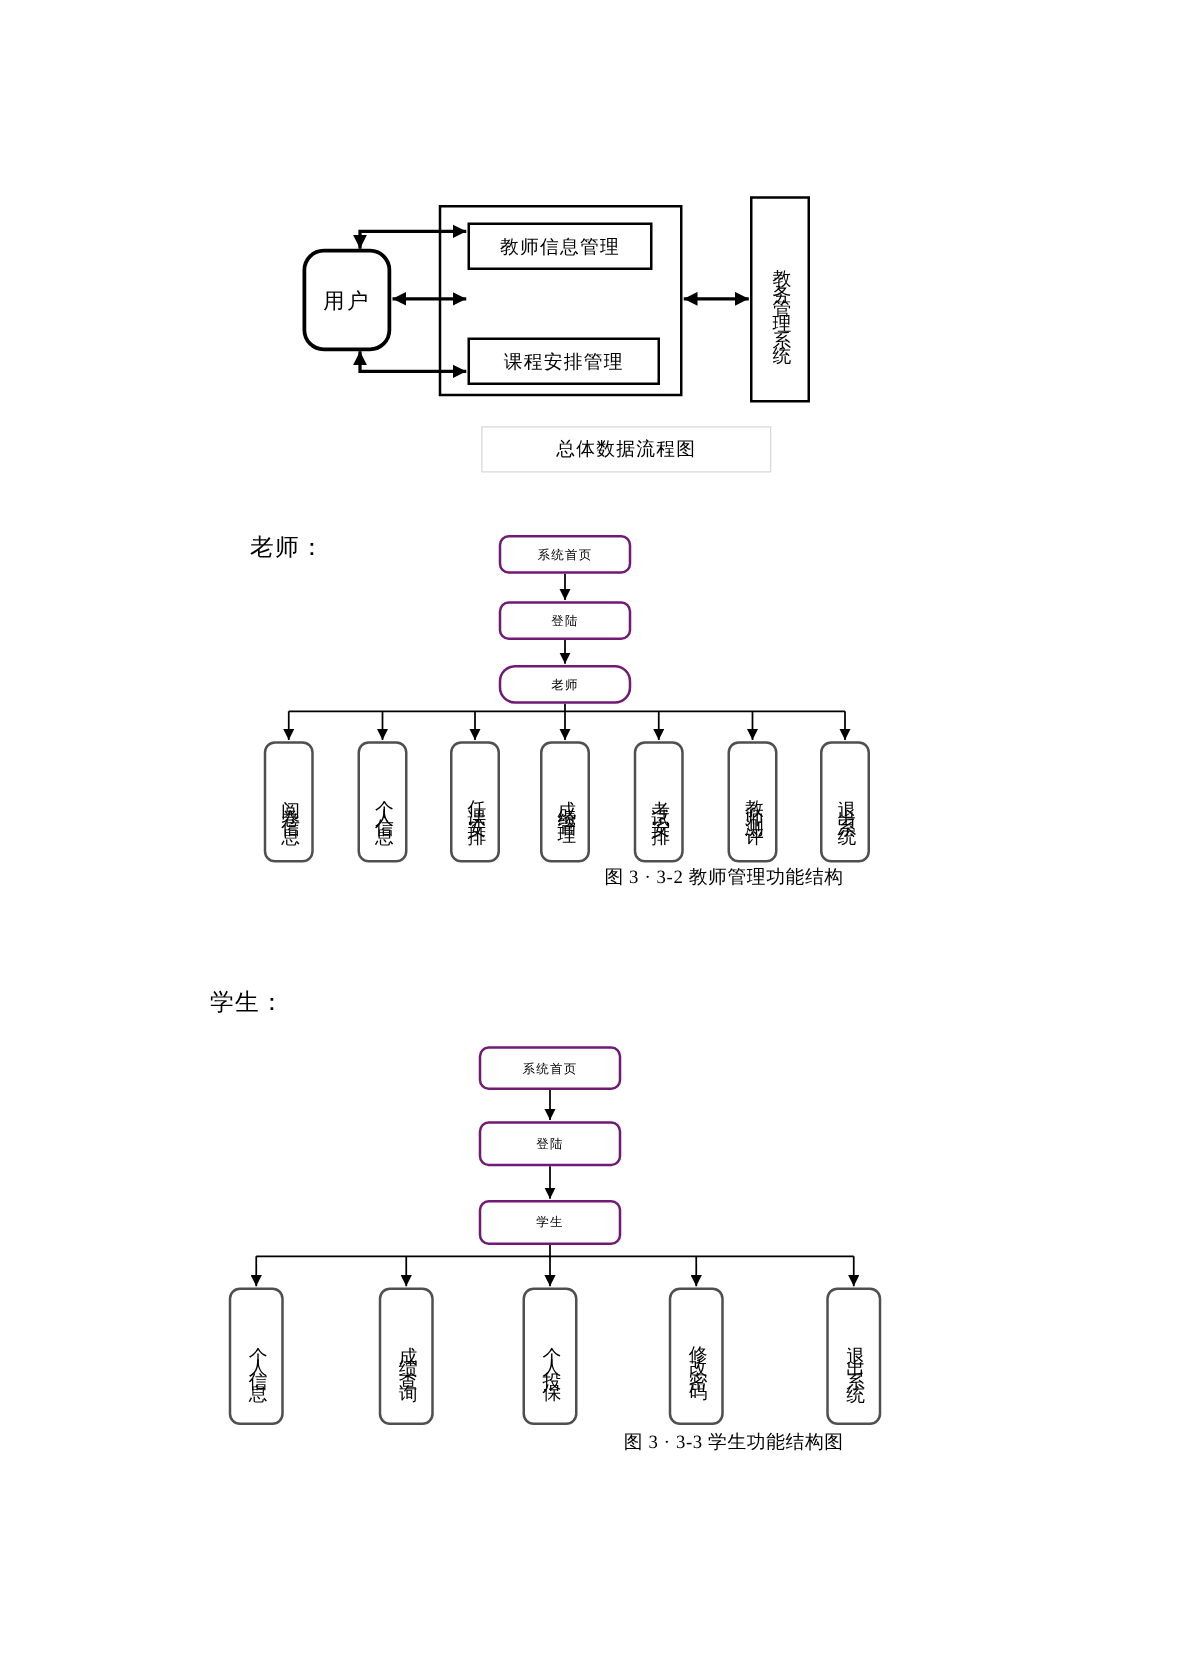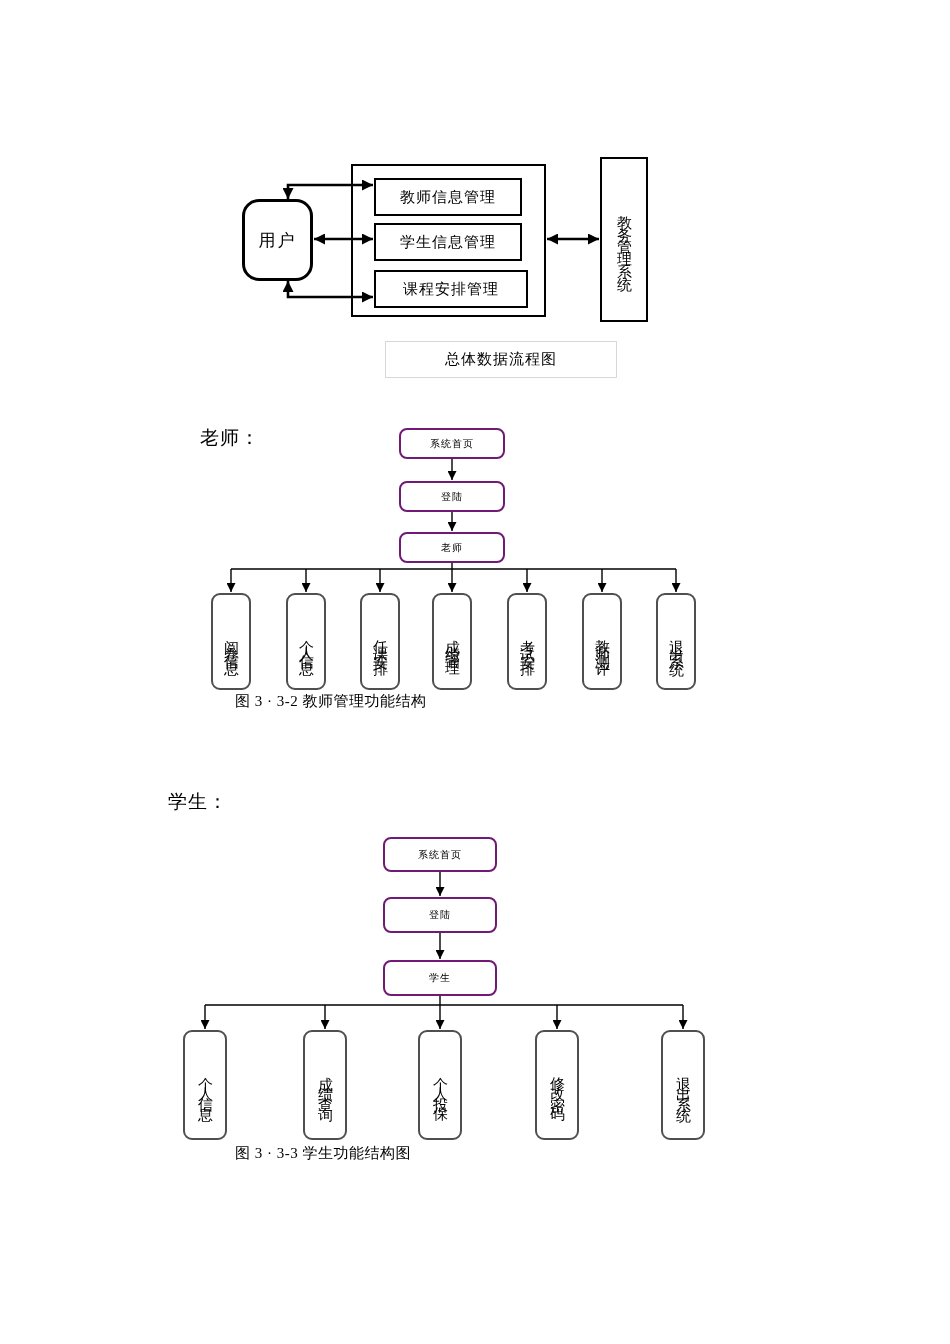--- a/index.html
+++ b/index.html
@@ -17,21 +17,21 @@
   .dfd-system{border:2.5px solid #000;}
   .dfd-caption{border:1px solid #d8d8d8;font-size:15px;letter-spacing:1px;}
   
   .flow-node{border:2px solid #701a75;border-radius:8px;font-size:10px;letter-spacing:1px;}
   .leaf{border:2px solid #4f4f4f;border-radius:9px;font-size:15px;}
   .vtext{writing-mode:vertical-rl;text-orientation:upright;line-height:1;}
   .leaf-t .vtext{letter-spacing:7px;}
   .leaf-s .vtext{letter-spacing:10px;}
   .dfd-system .vtext{letter-spacing:12px;font-size:15px;}
   .section-label{position:absolute;z-index:2;font-size:19px;letter-spacing:1px;}
-  .fig-caption{position:absolute;z-index:2;font-size:15px;text-align:left;letter-spacing:0.5px;}
+  .fig-caption{position:absolute;z-index:2;font-size:15px;text-align:right;letter-spacing:0.5px;}
 </style>
 </head>
 <body>
 
 <div id="page">
 
   <svg id="wires" viewBox="0 0 950 1344" xmlns="http://www.w3.org/2000/svg">
     <defs>
       <marker id="arrE" viewBox="0 0 10 10" refX="10" refY="5" markerWidth="11" markerHeight="11" markerUnits="userSpaceOnUse" orient="auto">
           <path d="M0 0 L10 5 L0 10 z" fill="#000"></path>
@@ -80,44 +80,41 @@
 
   <div class="box dfd-user" style="left:242px;top:199px;width:71px;height:82px;">
     <span>用户</span>
   </div>
 
   <div class="box dfd-outer" style="left:351px;top:164px;width:195px;height:153px;background:transparent;"></div>
 
   <div class="box dfd-module" style="left:374px;top:178px;width:148px;height:38px;">
     <span>教师信息管理</span>
   </div>
-  <div class="box dfd-module" style="left:374px;top:223px;width:148px;height:38px;">
-    <span>学生信息管理</span>
-  </div>
   <div class="box dfd-module" style="left:374px;top:270px;width:154px;height:38px;">
     <span>课程安排管理</span>
   </div>
 
   <div class="box dfd-system" style="left:600px;top:157px;width:48px;height:165px;">
     <span class="vtext">教务管理系统</span>
   </div>
 
   <div class="box dfd-caption" style="left:385px;top:341px;width:232px;height:37px;">
     <span>总体数据流程图</span>
   </div>
 
   <div class="section-label" style="left:200px;top:425px;">老师：</div>
 
   <div class="box flow-node" style="left:399px;top:428px;width:106px;height:31px;">
     <span>系统首页</span>
   </div>
   <div class="box flow-node" style="left:399px;top:481px;width:106px;height:31px;">
     <span>登陆</span>
   </div>
-  <div class="box flow-node" style="left:399px;top:532px;width:106px;height:31px;">
+  <div class="box flow-node" style="left:399px;top:532px;width:106px;height:31px;border-radius:13px;">
     <span>老师</span>
   </div>
 
   <div class="box leaf leaf-t" style="left:211px;top:593px;width:40px;height:97px;">
     <span class="vtext">阅卷信息</span>
   </div>
   <div class="box leaf leaf-t" style="left:286px;top:593px;width:40px;height:97px;">
     <span class="vtext">个人信息</span>
   </div>
   <div class="box leaf leaf-t" style="left:360px;top:593px;width:40px;height:97px;">

